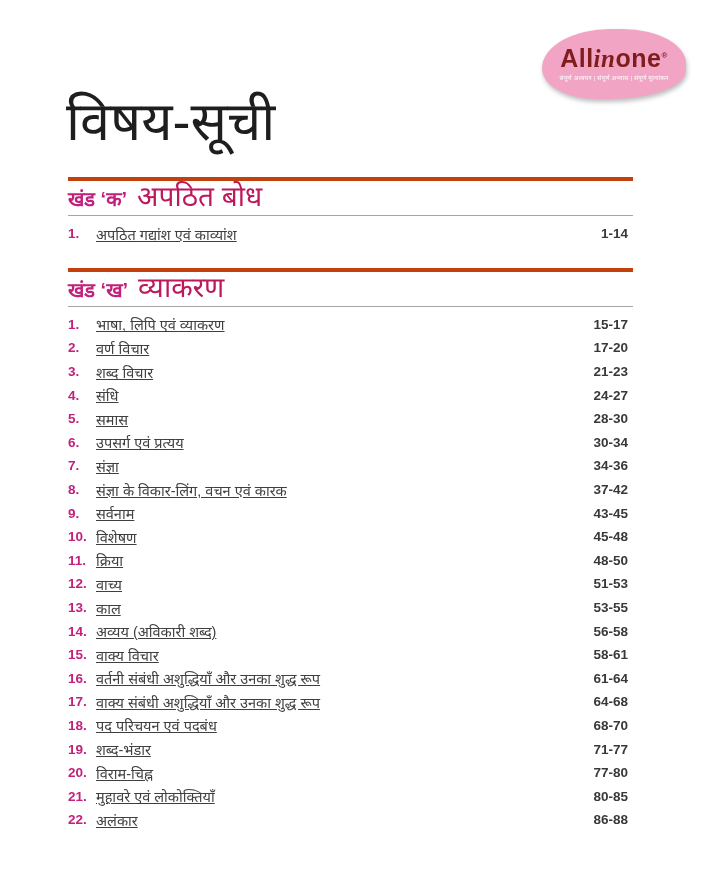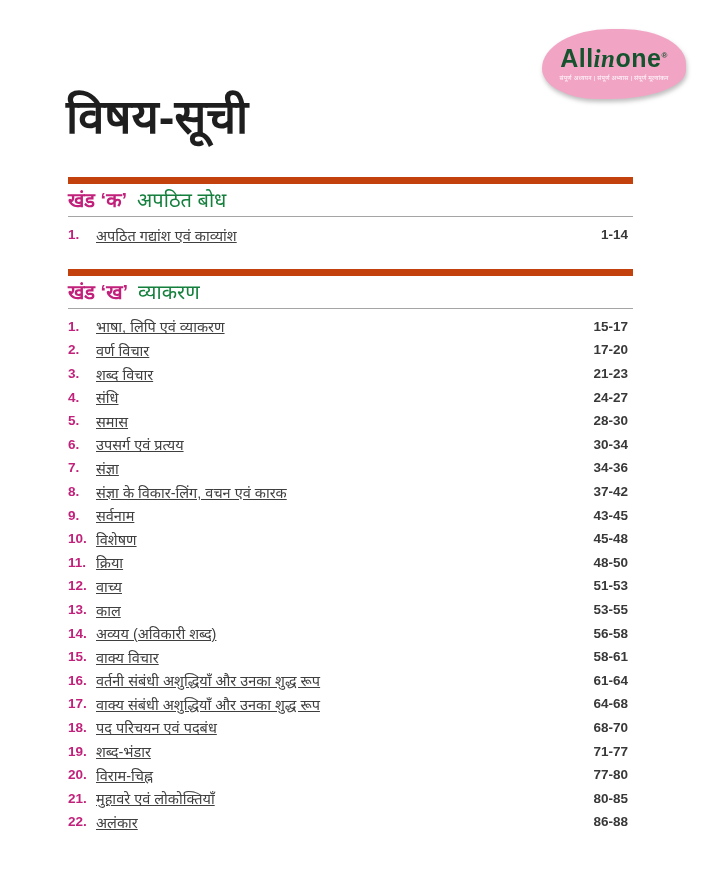--- a/index.html
+++ b/index.html
@@ -12,42 +12,42 @@
 
   
   .logo{position:absolute;left:542px;top:29px;width:144px;height:70px;}
   .logo-blob{
     width:100%;height:100%;
     background:#f2a4c5;
     border-radius:52% 48% 58% 42% / 62% 55% 45% 48%;
     display:flex;flex-direction:column;align-items:center;justify-content:center;
     box-shadow:1px 3px 4px rgba(130,130,130,.5);
   }
-  .brand{color:#14532d;font-weight:bold;font-size:25px;line-height:1;letter-spacing:.5px;white-space:nowrap;}
+  .brand{color:#7f1d1d;font-weight:bold;font-size:25px;line-height:1;letter-spacing:.5px;white-space:nowrap;}
   .brand .in{font-style:italic;font-family:"Liberation Serif","DejaVu Serif",serif;font-weight:bold;}
   .brand sup{font-size:8px;}
   .tagline{color:#fff;font-size:6px;margin-top:3px;white-space:nowrap;letter-spacing:.2px;}
 
   
   .page-title{
     position:absolute;left:66px;top:84px;
-    font-size:47px;font-weight:bold;color:#1e1e1e;letter-spacing:0;
+    font-size:54px;font-weight:normal;color:#1e1e1e;letter-spacing:0;
     line-height:1.4;margin:0;
   }
 
   
   .content{position:absolute;left:68px;top:177px;width:565px;}
   .toc-section{margin:0;}
   .toc-section:first-child{margin-bottom:22px;}
   .sec-header{
-    border-top:7px solid #c2410c;border-bottom:1px solid #a5a5a5;
+    border-top:4px solid #c2410c;border-bottom:1px solid #a5a5a5;
     padding:3px 0;display:flex;align-items:baseline;gap:10px;line-height:26px;
   }
   .sec-label{color:#c2217b;font-weight:bold;font-size:20px;white-space:nowrap;}
-  .sec-name{color:#15803d;font-size:20px;white-space:nowrap;}
+  .sec-name{color:#be185d;font-size:28px;white-space:nowrap;}
   .rows{display:flex;flex-direction:column;padding-top:6px;}
   .row{display:flex;align-items:center;height:23.6px;}
   .num{width:28px;flex:0 0 28px;color:#c2217b;font-weight:bold;font-size:13.5px;}
   .ttl{flex:1;color:#3f3f3f;font-size:14.5px;white-space:nowrap;overflow:hidden;text-decoration:underline;}
   .pgs{flex:0 0 auto;color:#383838;font-weight:bold;font-size:13.5px;text-align:center;padding-right:5px;}
 </style>
 </head>
 <body>
 
 <div class="page">

